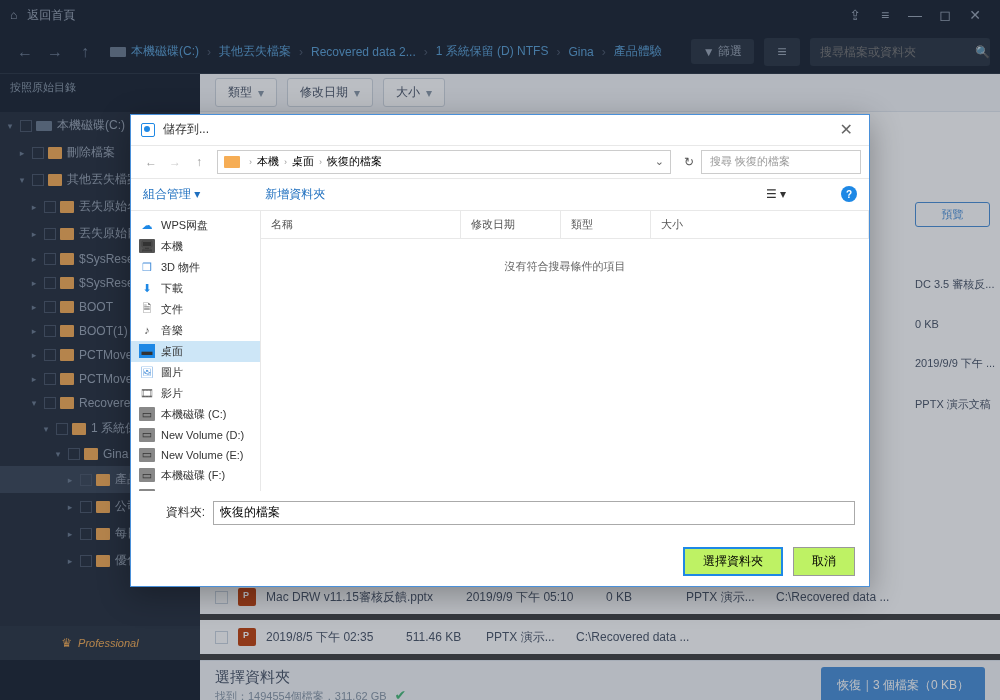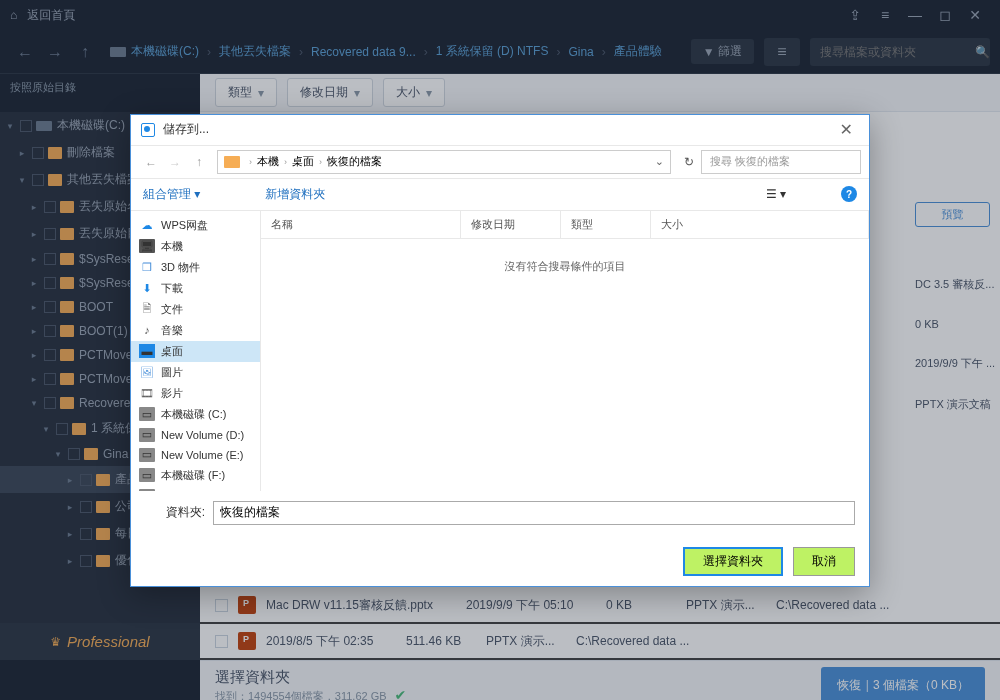--- a/index.html
+++ b/index.html
@@ -30,24 +30,24 @@
 .tree-item.selected { background: #3a4556; }
 .tree-toggle { width: 12px; text-align: center; font-size: 9px; color: #6b7a8f; }
 .tree-check { width: 12px; height: 12px; border: 1px solid #4a5568; margin: 0 4px; }
 .tree-folder { width: 14px; height: 12px; margin-right: 5px; display: inline-block; }
 .tree-folder.yellow { background: #f6ad55; border-radius: 1px; }
 .tree-label { flex: 1; overflow: hidden; text-overflow: ellipsis; }
 .tree-count { color: #5a6578; font-size: 10px; margin-right: 8px; }
 .drive-ic { width: 16px; height: 10px; background: #6b7a8f; border-radius: 1px; margin-right: 5px; }
 .pro-badge { position: absolute; bottom: 0; left: 0; right: 0; padding: 10px; display: flex; align-items: center; justify-content: center; background: #2a3442; }
 .pro-crown { color: #f6ad55; margin-right: 6px; }
-.pro-text { color: #f6ad55; font-style: italic; font-size: 15px; }
+.pro-text { color: #f6ad55; font-style: italic; font-size: 11px; }
 
 .content { flex: 1; background: #fff; position: relative; display: flex; flex-direction: column; }
-.file-row { display: flex; align-items: center; padding: 8px 15px; font-size: 12px; color: #4a5568; border-bottom: 2px solid #404040; }
+.file-row { display: flex; align-items: center; padding: 8px 15px; font-size: 12px; color: #4a5568; border-bottom: 6px solid #404040; }
 .file-row .fcheck { width: 13px; height: 13px; border: 1px solid #cbd5e0; margin-right: 10px; }
 .file-row .ficon { width: 18px; height: 18px; margin-right: 10px; }
 .pptx-icon { background: #c2410c; border-radius: 2px; position: relative; }
 .pptx-icon::after { content: "P"; position: absolute; color: #fff; font-size: 9px; left: 5px; top: 2px; font-weight: bold; }
 .fcol-name { width: 200px; }
 .fcol-date { width: 140px; }
 .fcol-size { width: 80px; }
 .fcol-type { width: 90px; }
 .fcol-path { flex: 1; }
 
@@ -126,21 +126,21 @@
 <div class="navbar">
   <div class="nav-arrow">←</div>
   <div class="nav-arrow">→</div>
   <div class="nav-arrow">↑</div>
   <div class="breadcrumb">
     <span class="drive-ic"></span>
     <span class="bc-item">本機磁碟(C:)</span>
     <span class="bc-sep">›</span>
     <span class="bc-item">其他丟失檔案</span>
     <span class="bc-sep">›</span>
-    <span class="bc-item">Recovered data 9...</span>
+    <span class="bc-item">Recovered data 2...</span>
     <span class="bc-sep">›</span>
     <span class="bc-item">1 系統保留 (D) NTFS</span>
     <span class="bc-sep">›</span>
     <span class="bc-item">Gina</span>
     <span class="bc-sep">›</span>
     <span class="bc-item">產品體驗</span>
   </div>
   <div class="nav-filter">
     <span>▼</span>&nbsp;
     <span>篩選</span>

